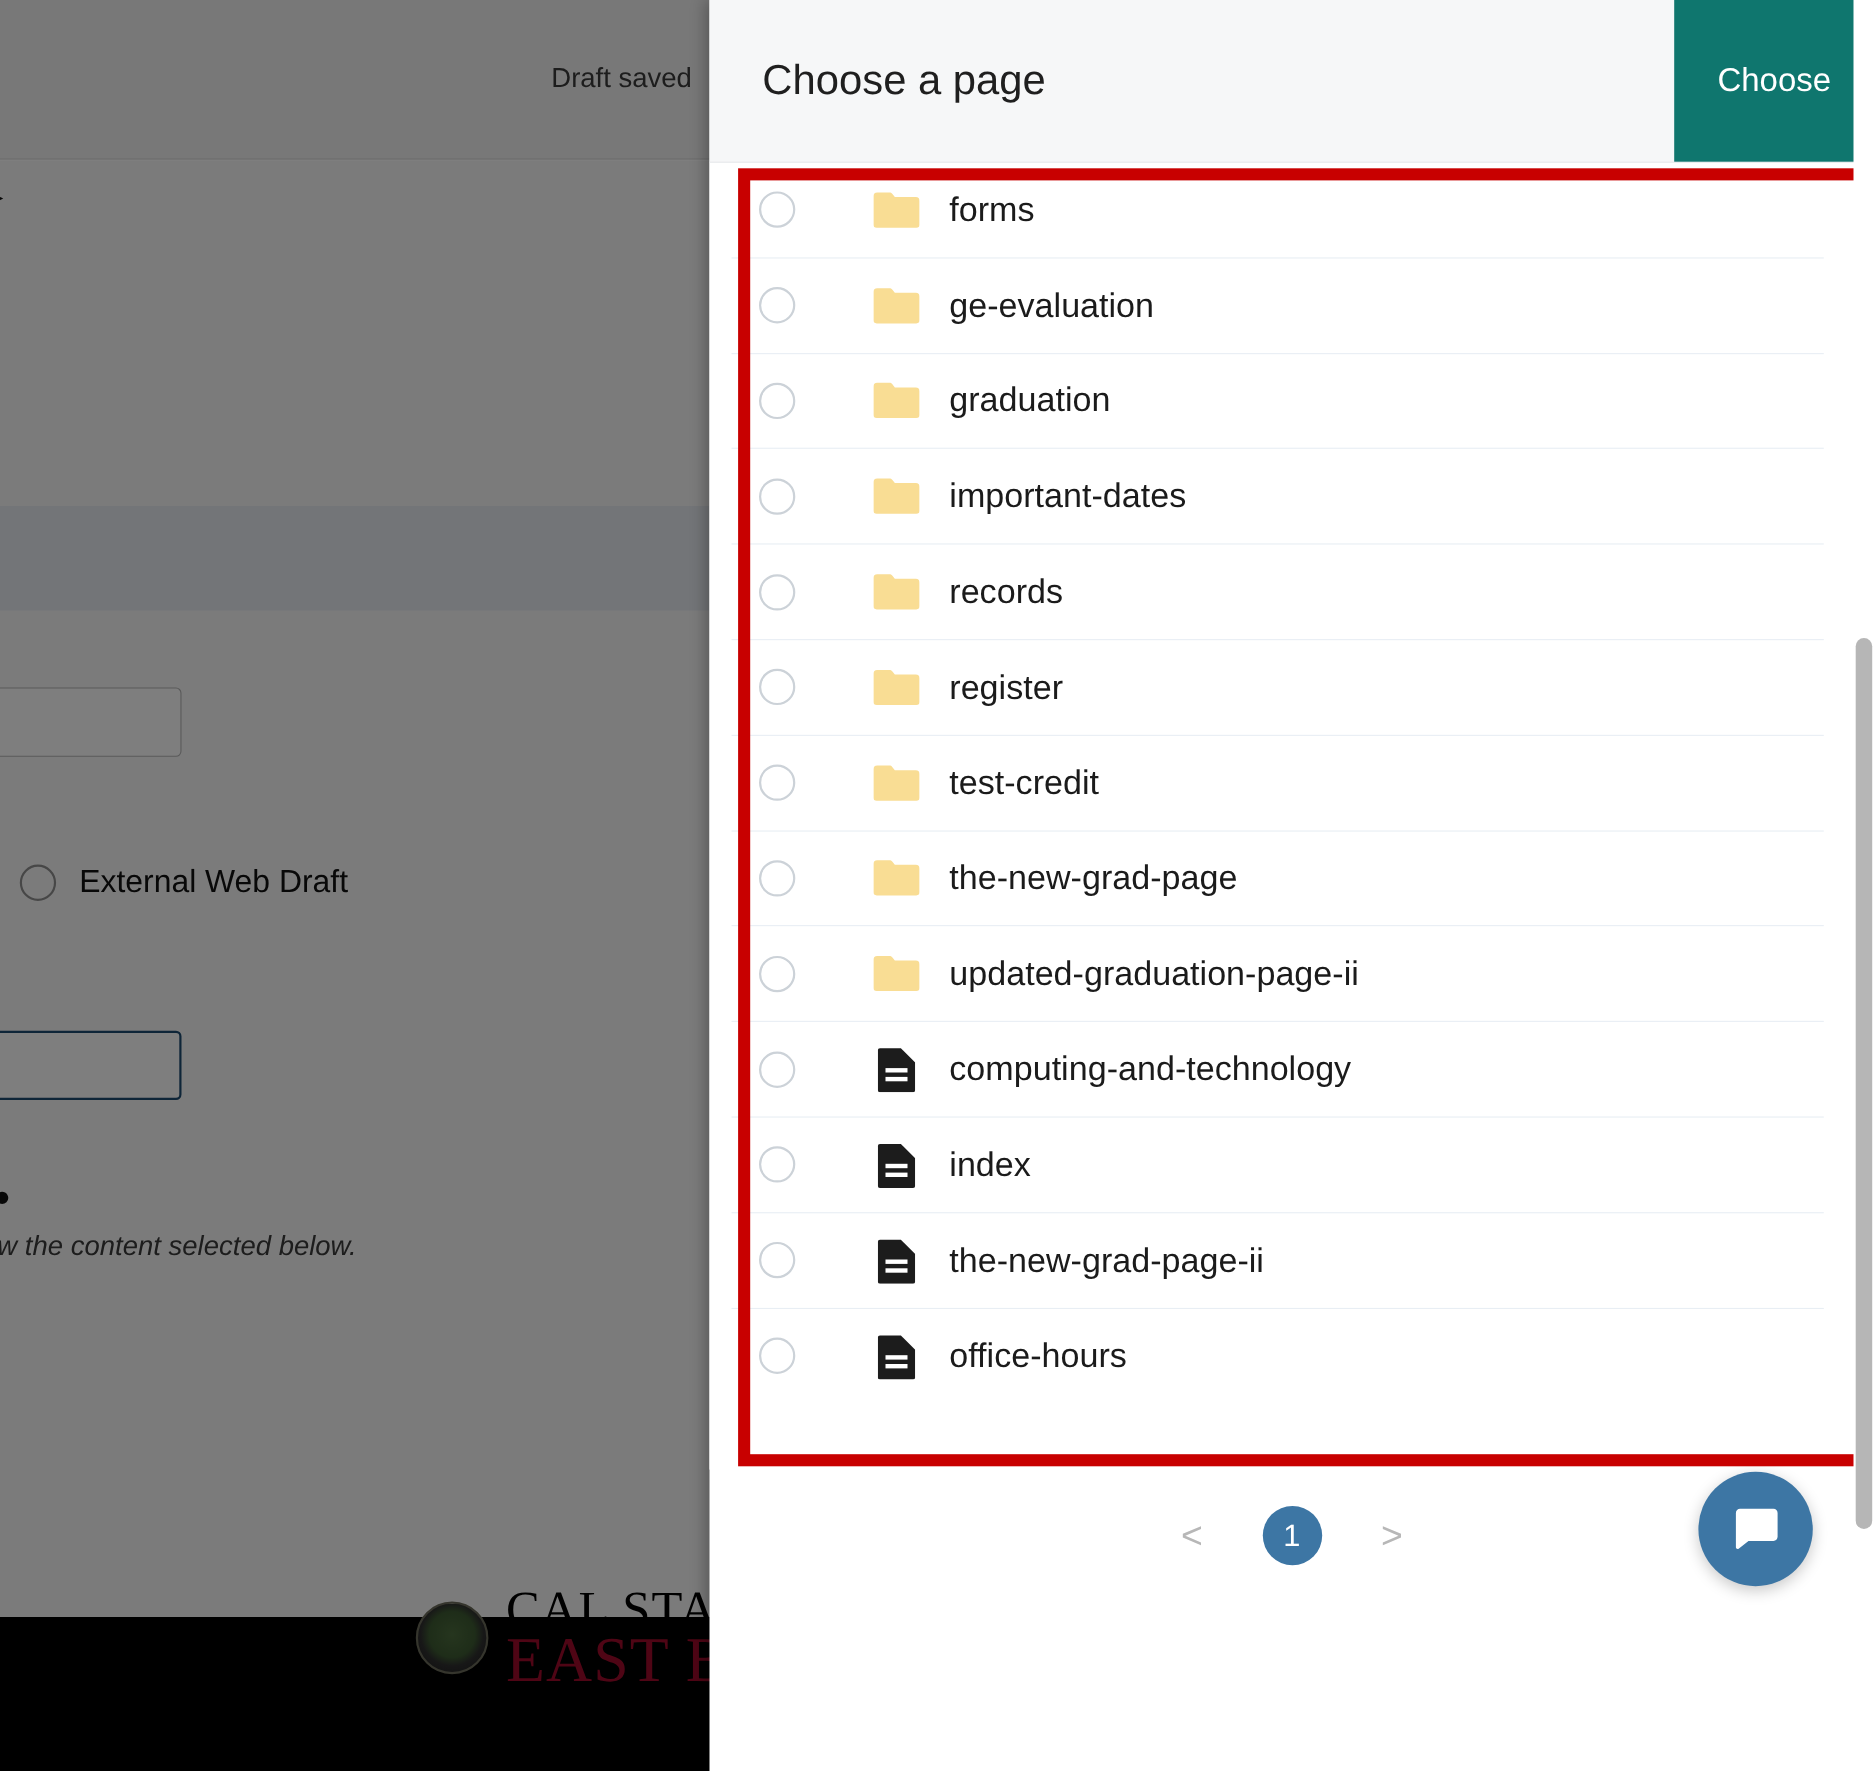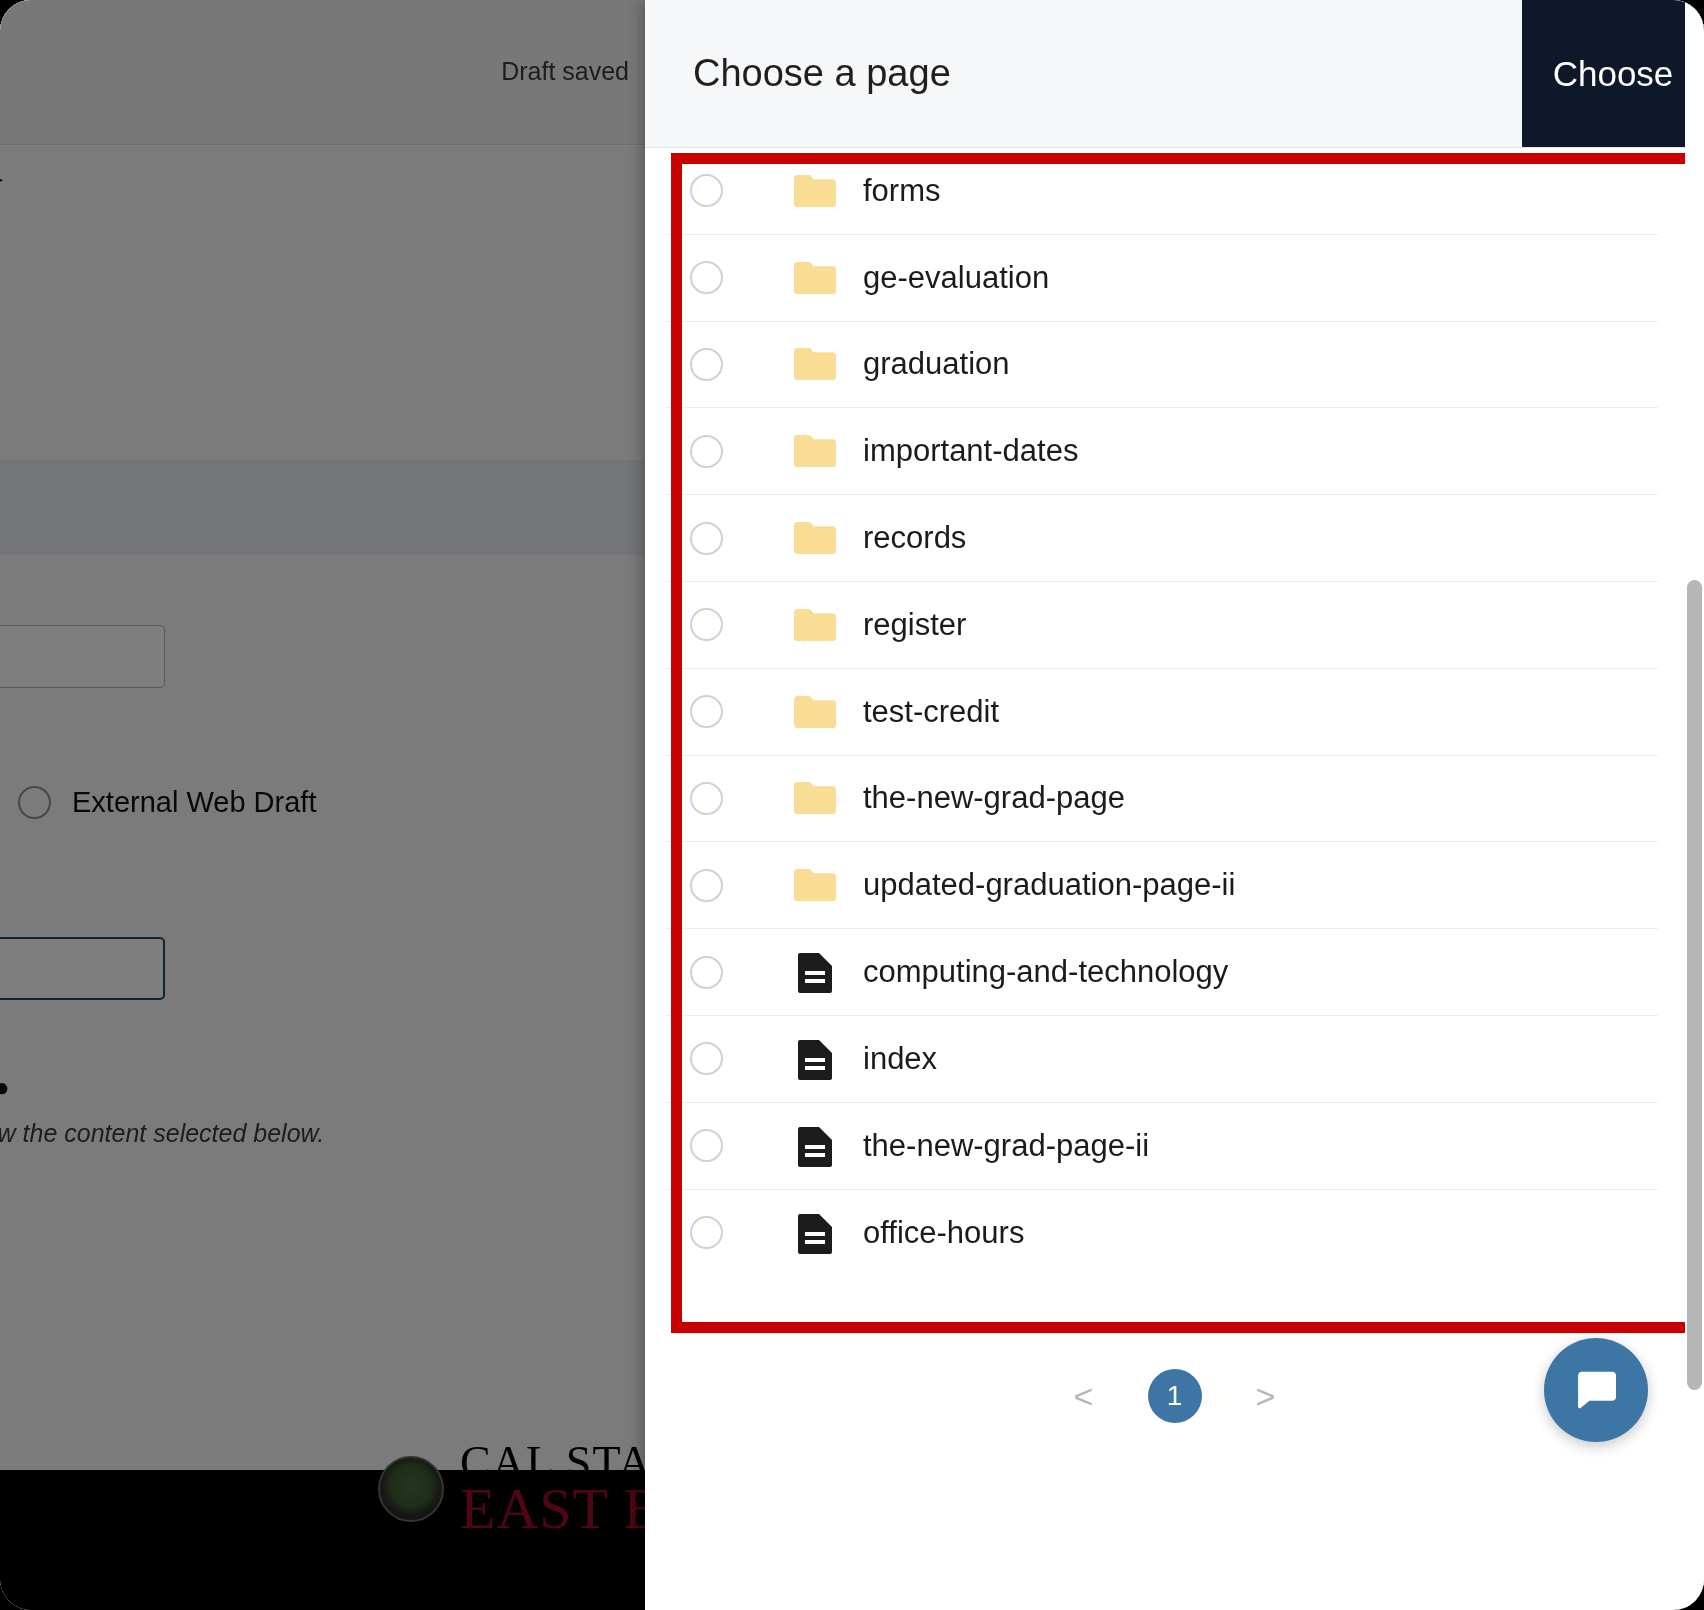--- a/index.html
+++ b/index.html
@@ -7,21 +7,20 @@
     width: 1704px; height: 1610px;
     font-family: "Liberation Sans", sans-serif;
     overflow: hidden;
     background: #000;
   }
   #root {
     position: relative;
     width: 1704px; height: 1610px;
     background: #ffffff;
     overflow: hidden;
-    border-radius: 31px;
   }
 
   
   .backdrop {
     position: absolute; left: 0; top: 0;
     width: 1704px; height: 1610px;
     background: #ffffff;
   }
   .bd-overlay {
     position: absolute; left: 0; top: 0;
@@ -154,23 +153,23 @@
     font-size: 30px;
     color: #5d6165;
     cursor: pointer;
     background: transparent;
     border: none;
     font-family: inherit;
   }
   .btn-choose {
     display: flex; align-items: center; justify-content: center;
     width: 182px;
-    background: #0f172a;
+    background: #0f766e;
     color: #ffffff;
-    font-size: 35px;
+    font-size: 30px;
     cursor: pointer;
     border: none;
     font-family: inherit;
   }
 
   
   .list-wrap {
     position: absolute;
     left: 0; top: 148px;
     width: 1059px;

